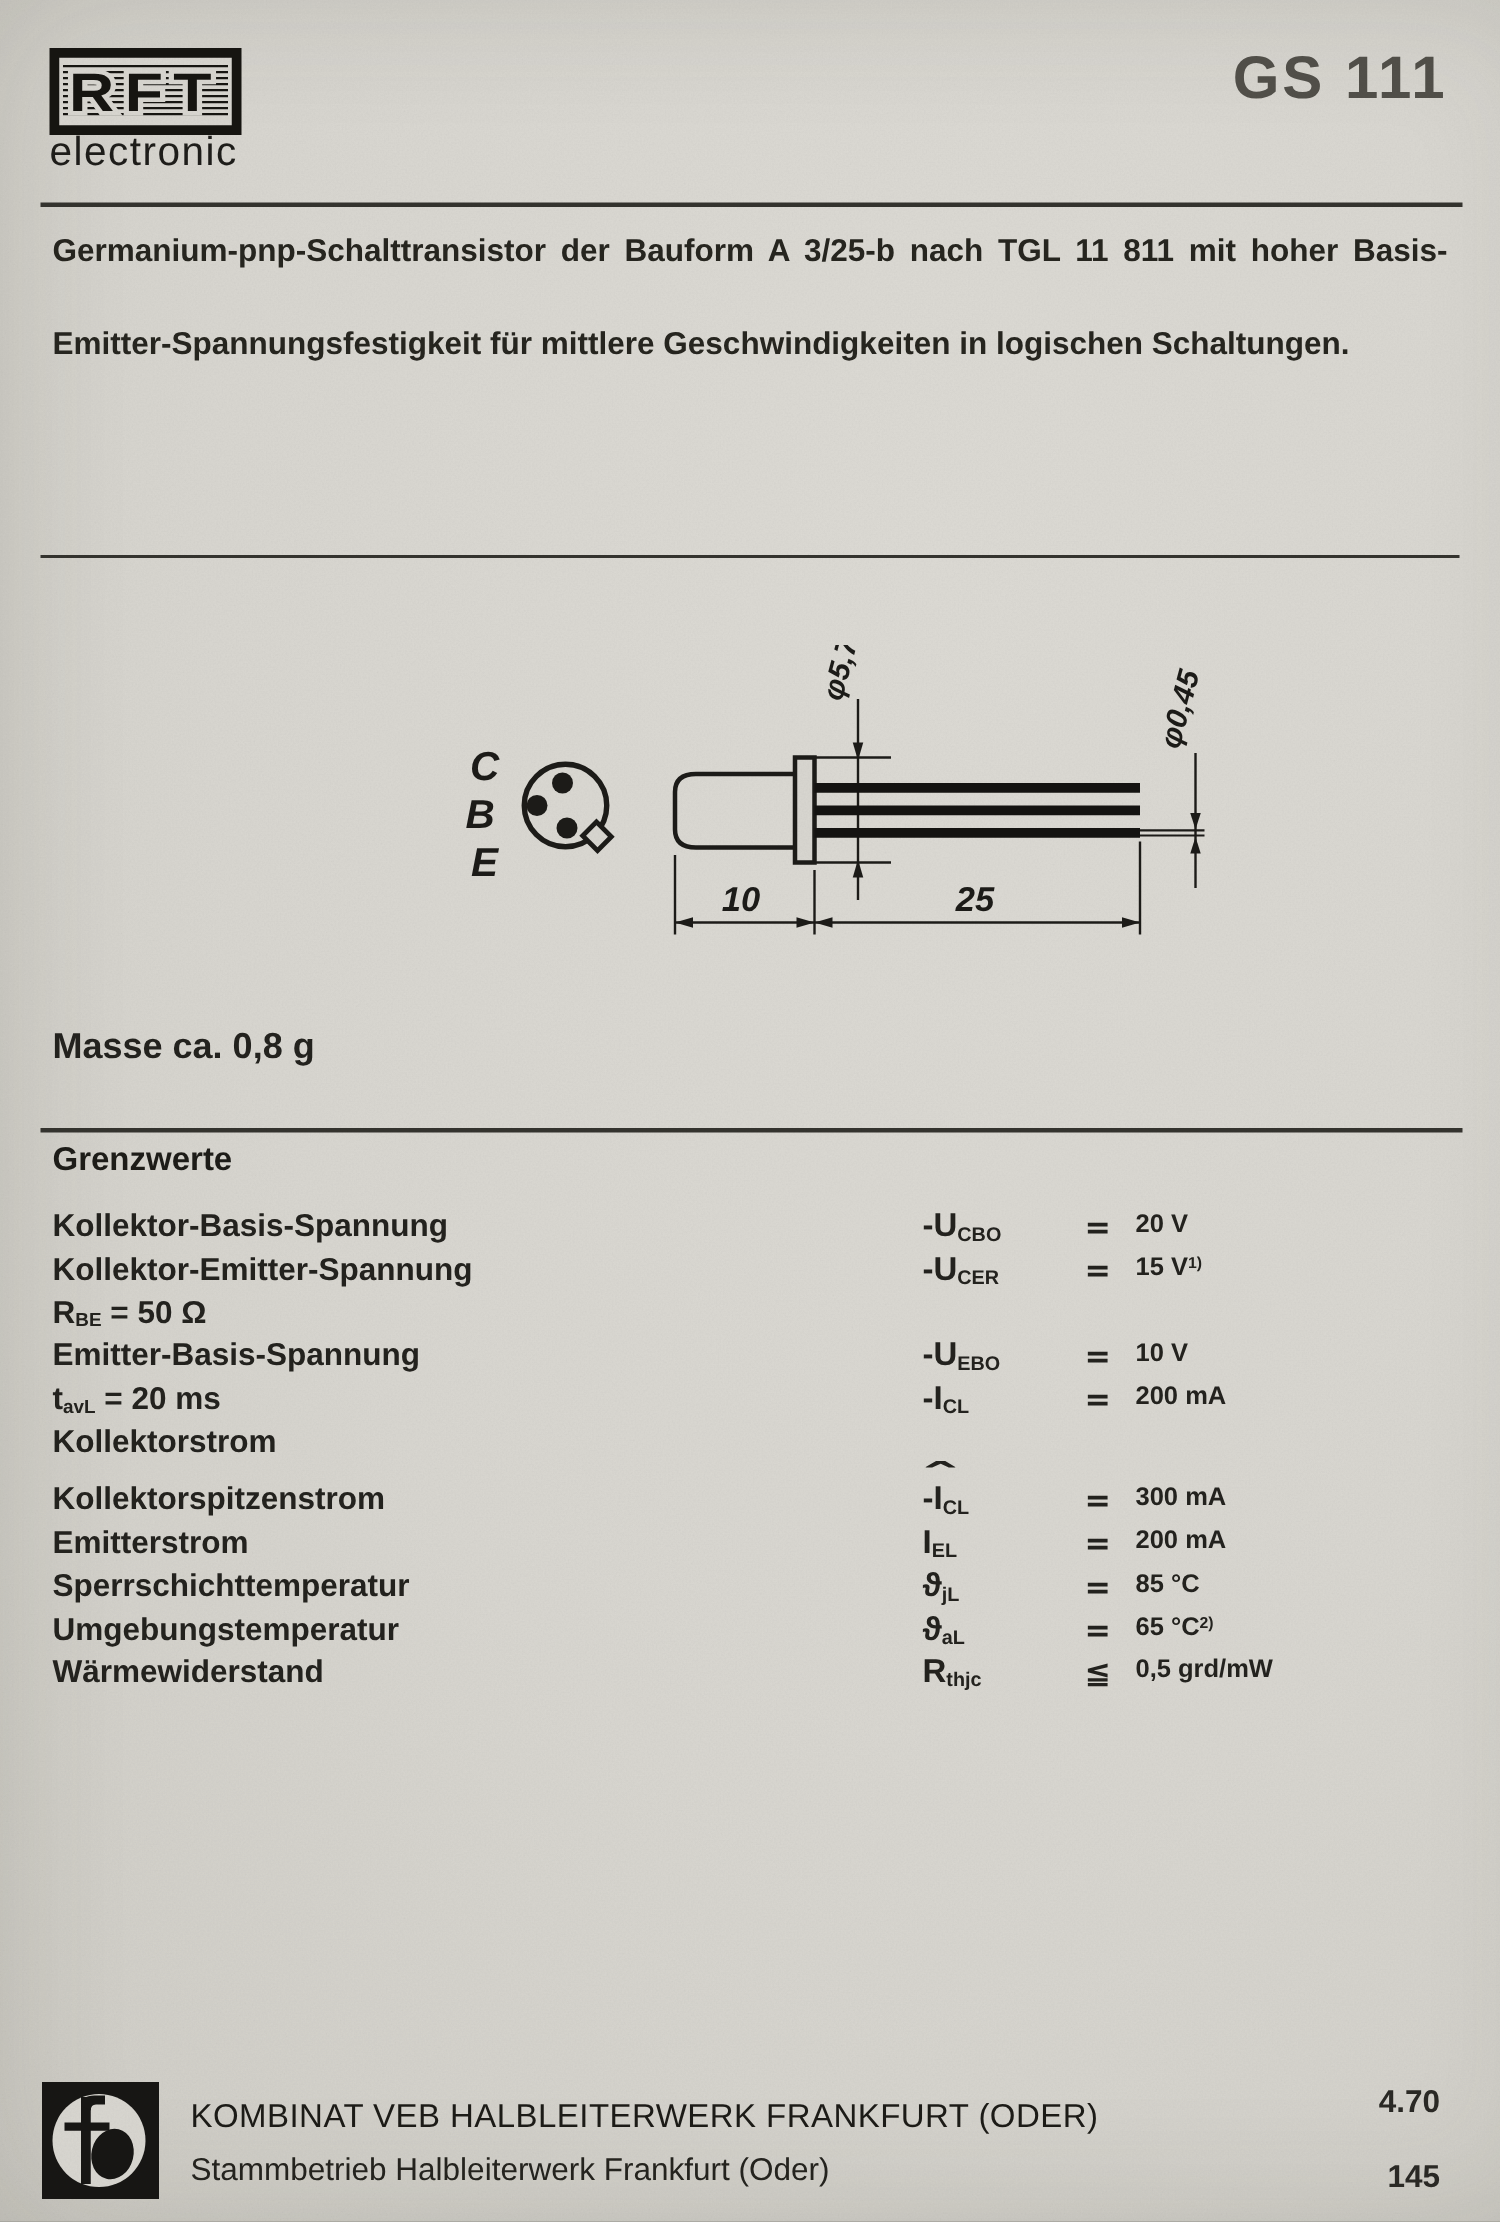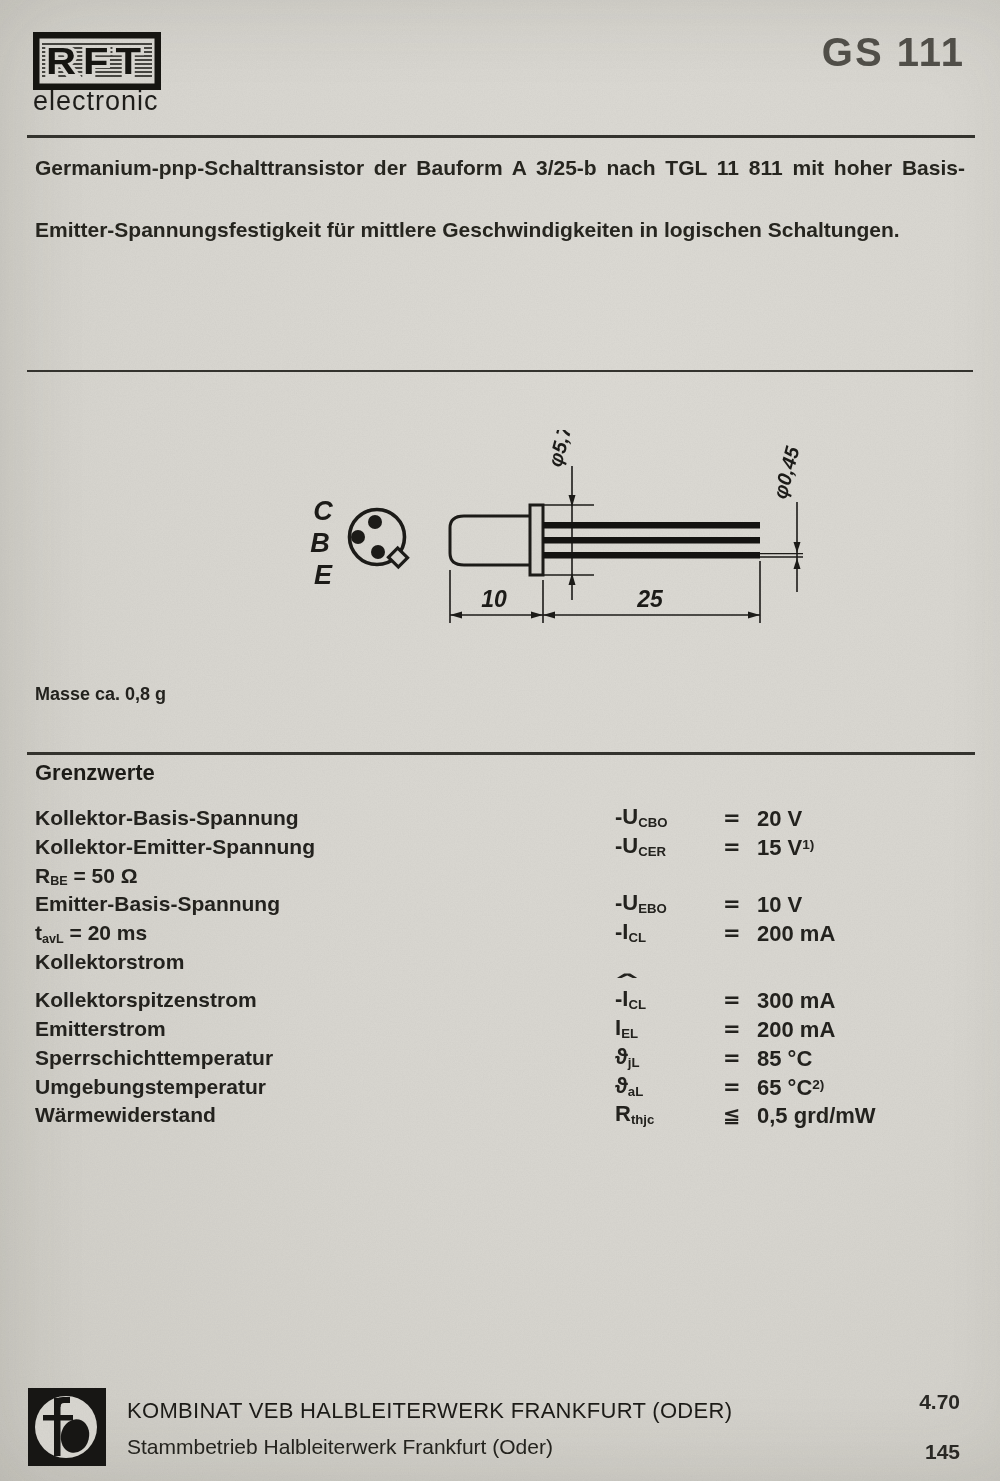--- a/index.html
+++ b/index.html
@@ -9,29 +9,29 @@
     box-shadow:inset 0 0 90px rgba(60,55,45,.14);
     font-family:"Liberation Sans","DejaVu Sans",sans-serif;color:#23221e;padding-left:36px;
   }
   .abs{position:absolute;}
   .rule{position:absolute;background:#34332e;}
   .brand-sub{left:33px;top:86px;font-size:27px;font-weight:400;letter-spacing:1px;color:#1e1d1a;}
   .part-no{left:700px;top:30px;width:265px;text-align:right;font-size:40px;font-weight:700;letter-spacing:2px;color:#514f49;}
   .desc{left:35px;top:152px;width:930px;font-size:21px;line-height:31px;font-weight:700;color:#26251f;}
   .desc .l1{display:block;text-align:justify;text-align-last:justify;}
   .desc .l2{display:block;margin-top:31px;}
-  .mass{left:35px;top:684px;font-size:18px;font-weight:700;}
+  .mass{left:35px;top:684px;font-size:24px;font-weight:700;}
   .limits-title{left:35px;top:760px;font-size:22px;font-weight:700;color:#1d1c18;}
   .limits{left:35px;top:806px;width:920px;}
   .lim-row{position:relative;height:28.8px;font-weight:700;}
   .lim-row.gap{margin-top:9.5px;}
   .c-name{position:absolute;left:0;top:0;font-size:21px;white-space:nowrap;}
   .c-sym{position:absolute;left:580px;top:-2px;font-size:22px;white-space:nowrap;}
   .c-rel{position:absolute;left:688px;top:0;font-size:21px;font-family:"DejaVu Sans","Liberation Sans",sans-serif;}
-  .c-val{position:absolute;left:722px;top:0;font-size:22px;white-space:nowrap;}
+  .c-val{position:absolute;left:722px;top:0;font-size:17px;white-space:nowrap;}
   sub{font-size:0.6em;font-weight:700;position:relative;bottom:-0.22em;vertical-align:baseline;line-height:0;}
   sup{font-size:0.62em;font-weight:700;position:relative;top:-0.45em;vertical-align:baseline;line-height:0;}
   .hat{position:absolute;left:7px;top:-15px;font-size:26px;font-weight:700;transform:scaleX(2.1);transform-origin:center;line-height:1;}
   .footer-co{left:127px;top:1398px;}
   .footer-co .co1{display:block;font-size:22px;font-weight:400;letter-spacing:.3px;color:#1c1b17;}
   .footer-co .co2{display:block;margin-top:11px;font-size:21px;font-weight:400;color:#24231e;}
   .date-code{left:860px;top:1390px;width:100px;text-align:right;font-size:21px;font-weight:700;color:#2a2925;}
   .page-num{left:860px;top:1440px;width:100px;text-align:right;font-size:21px;font-weight:700;color:#2a2925;}
   .grain{position:absolute;inset:0;pointer-events:none;mix-blend-mode:multiply;opacity:.55;}
 </style>

